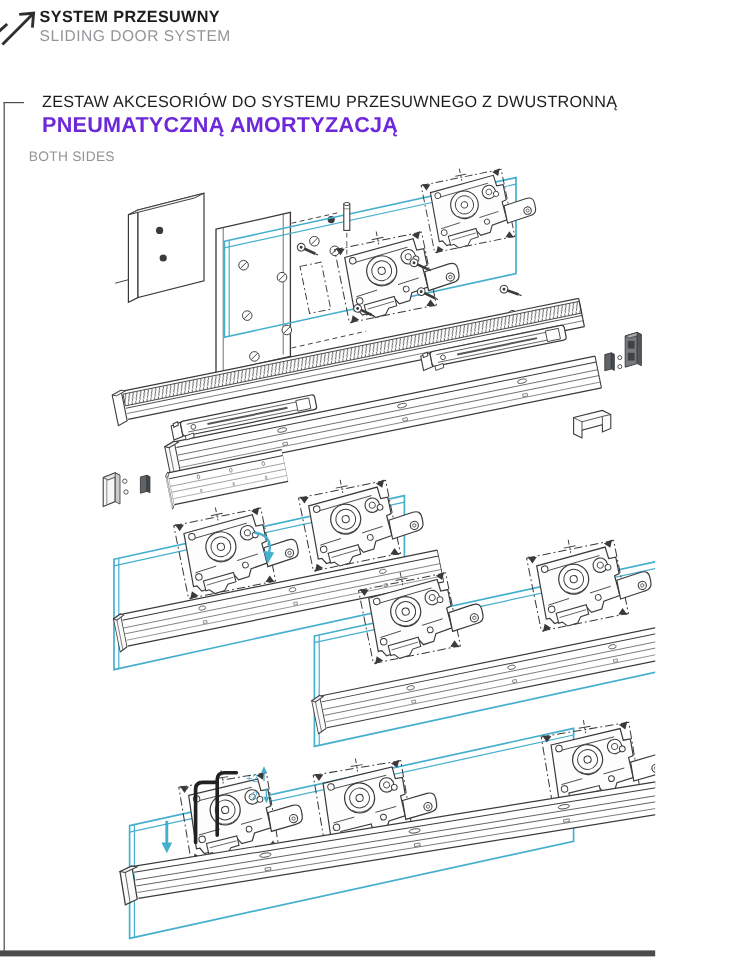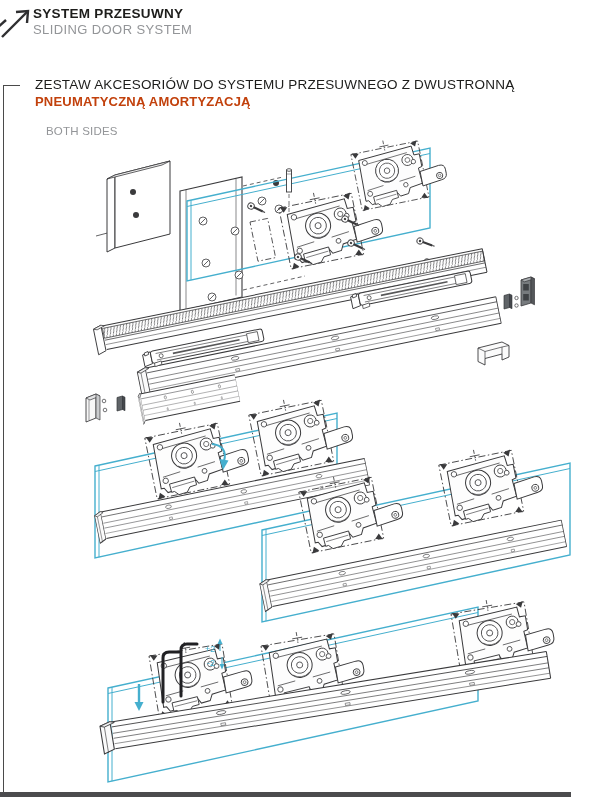--- a/index.html
+++ b/index.html
@@ -1,29 +1,29 @@
 <!DOCTYPE html>
 <html><head>
 <meta charset="utf-8">
 <style>
   html,body{margin:0;padding:0;background:#ffffff;}
   .page{position:relative;width:546px;height:800px;background:#ffffff;overflow:hidden;
-        font-family:"Liberation Sans",sans-serif;padding-left:25px;}
+        font-family:"Liberation Sans",sans-serif;}
   .h-title{position:absolute;left:33px;top:6px;font-size:13.5px;font-weight:bold;
            letter-spacing:.3px;color:#1D1D1B;white-space:nowrap;}
   .h-sub{position:absolute;left:33px;top:22px;font-size:13px;color:#939598;
          letter-spacing:.4px;white-space:nowrap;}
   .brand-icon{position:absolute;left:0;top:3px;}
   .t1{position:absolute;left:35px;top:77px;font-size:13.5px;font-weight:normal;
       letter-spacing:.2px;color:#1D1D1B;white-space:nowrap;}
-  .t2{position:absolute;left:35px;top:94px;font-size:13px;font-weight:bold;
-      letter-spacing:.2px;color:#c2410c;white-space:nowrap;}
+  .t2{position:absolute;left:35px;top:94px;font-size:18px;font-weight:bold;
+      letter-spacing:.2px;color:#6d28d9;white-space:nowrap;}
   .s1{position:absolute;left:35px;top:111px;font-size:11.5px;color:#939598;
       letter-spacing:.2px;white-space:nowrap;}
-  .s2{position:absolute;left:46px;top:125px;font-size:11.5px;color:#939598;
+  .s2{position:absolute;left:24px;top:125px;font-size:11.5px;color:#939598;
       letter-spacing:.2px;white-space:nowrap;}
   .frame-left{position:absolute;left:3px;top:85px;width:16px;height:708px;
               border-left:1.3px solid #4A4A4A;border-top:1.3px solid #4A4A4A;}
   .frame-right{position:absolute;left:588px;top:88px;width:20px;height:705px;
                border-right:1.3px solid #4A4A4A;border-top:1.3px solid #4A4A4A;}
   .footer-bar{position:absolute;left:0;top:792px;width:613px;height:5px;background:#4B4B4D;}
   .diagram{position:absolute;left:0;top:0;}
 </style>
 </head>
 <body>

